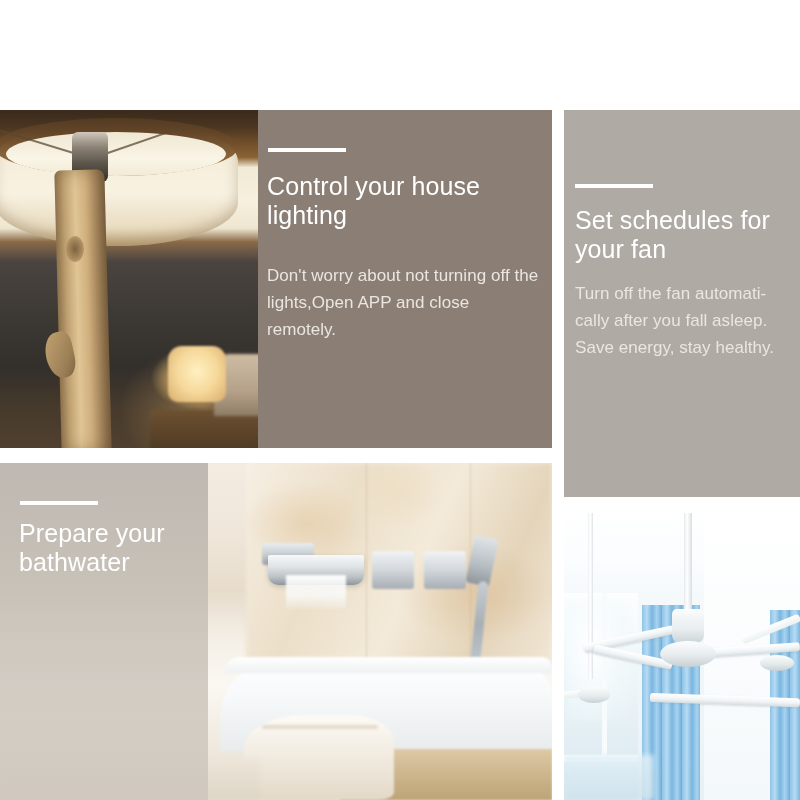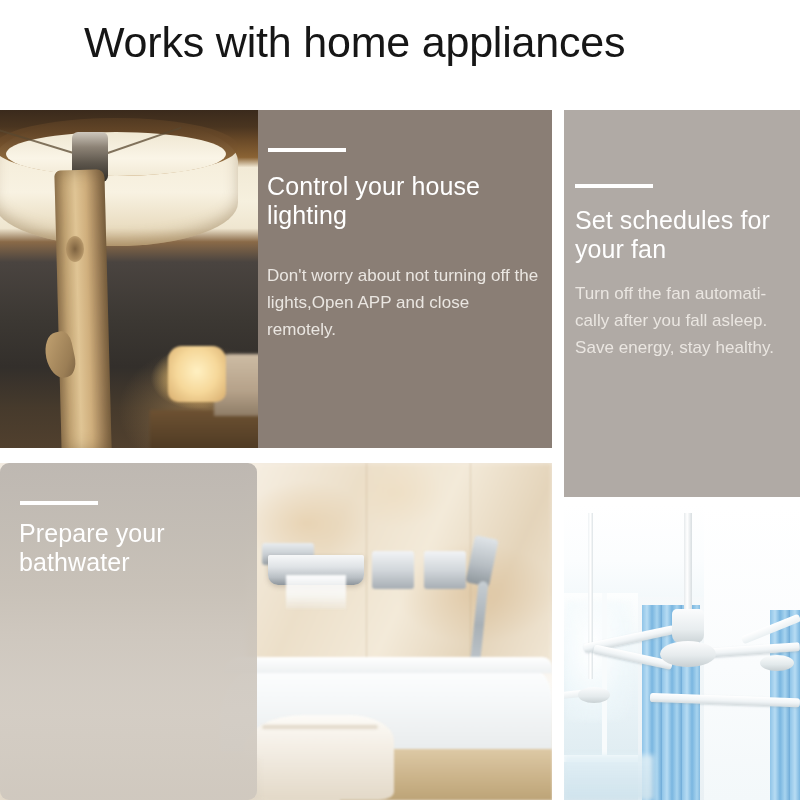--- a/index.html
+++ b/index.html
@@ -373,29 +373,28 @@
     top: 296px;
     width: 260px;
     height: 41px;
     background: linear-gradient(to bottom, #ece5d9 0%, #ded5c5 100%);
     filter: blur(2px);
   }
   #bath-overlay {
     position: absolute;
     left: 0px;
     top: 463px;
-    width: 257px;
+    width: 208px;
     height: 337px;
     background: linear-gradient(to bottom,
       rgba(186,180,174,0.93) 0%,
       rgba(192,186,178,0.92) 22%,
       rgba(202,195,186,0.9) 50%,
       rgba(208,201,192,0.9) 75%,
       rgba(206,199,190,0.9) 100%);
-    border-radius: 9px;
   }
   #bath-overlay .accent-rule { left: 20px; top: 38px; width: 78px; }
   #bath-overlay .panel-heading { left: 19px; top: 56px; width: 226px; }
   #bath-overlay .panel-body { left: 19px; top: 139px; width: 228px; color: #f4f1ec; }
 
   
   #fan-photo {
     left: 564px;
     top: 505px;
     width: 236px;
@@ -552,21 +551,20 @@
     height: 45px;
     background: linear-gradient(to bottom, rgba(226,240,246,0.8) 0%, rgba(206,226,236,0.9) 100%);
     filter: blur(2.5px);
   }
 </style>
 </head>
 <body>
 
 <div class="page">
 
-  <div class="page-title">Works with home appliances</div>
 
   <div class="panel" id="lamp-photo">
     <div class="lamp-shade"></div>
     <div class="shade-rim"></div>
     <div class="shade-inner"></div>
     <div class="harp-l"></div>
     <div class="harp-r"></div>
     <div class="socket"></div>
     <div class="wood-trunk"></div>
     <div class="wood-knot"></div>

